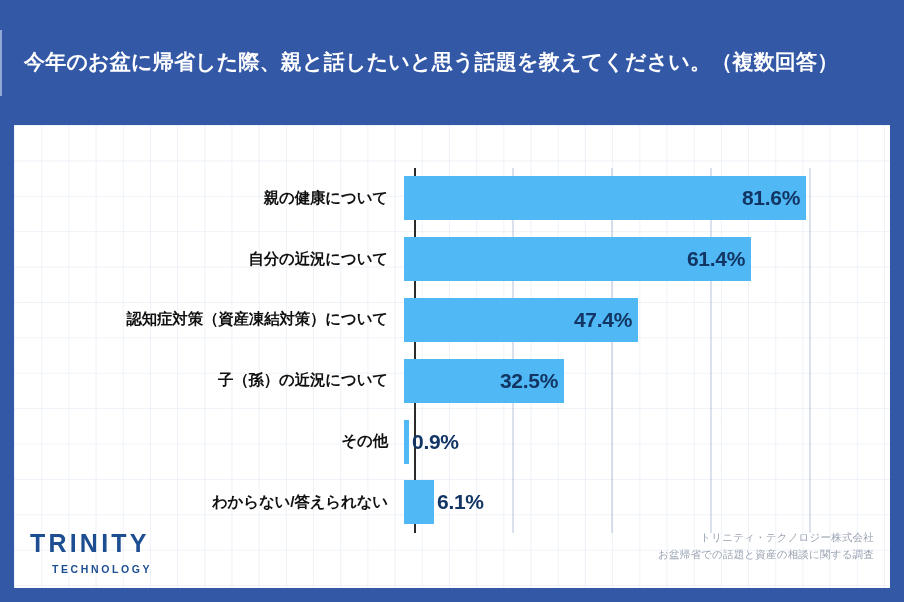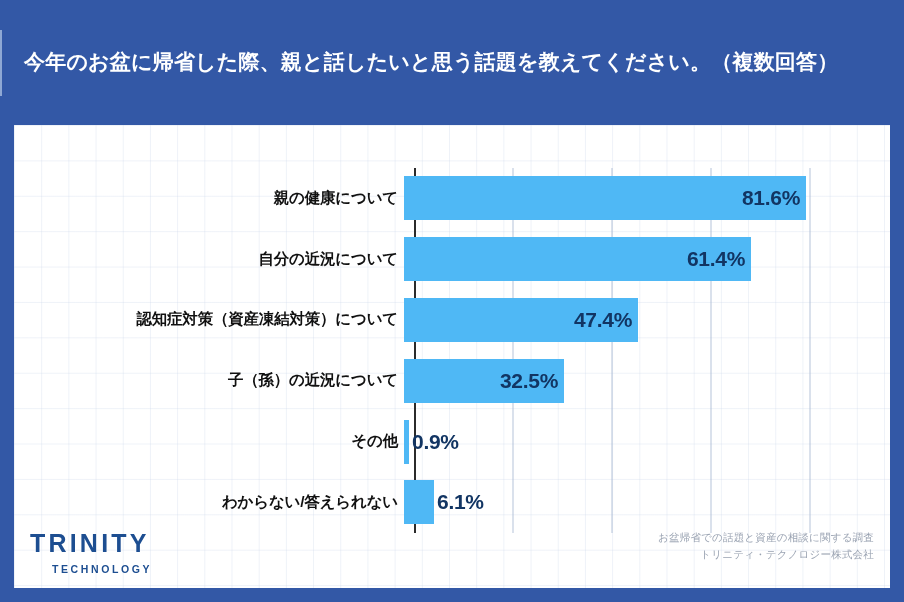--- a/index.html
+++ b/index.html
@@ -110,21 +110,21 @@
   .row {
     position: relative;
     height: 60.8px;
     display: flex;
     align-items: center;
   }
   .cat-label {
     width: 390px;
     flex: 0 0 390px;
     text-align: right;
-    padding-right: 6px;
+    padding-right: 16px;
     box-sizing: border-box;
     font-size: 15.5px;
     font-weight: bold;
     color: #111111;
     letter-spacing: -0.2px;
     white-space: nowrap;
   }
   .bar-zone {
     position: relative;
     flex: 1 1 auto;
@@ -267,18 +267,18 @@
 
       </div>
     </div>
 
     <div class="logo">
       <div class="logo-main">TRINITY</div>
       <div class="logo-sub">TECHNOLOGY</div>
     </div>
 
     <div class="credit">
+      <div>トリニティ・テクノロジー株式会社</div>
       <div>お盆帰省での話題と資産の相談に関する調査</div>
-      <div>トリニティ・テクノロジー株式会社</div>
     </div>
   </div>
 
 </div>
 
 </body></html>

